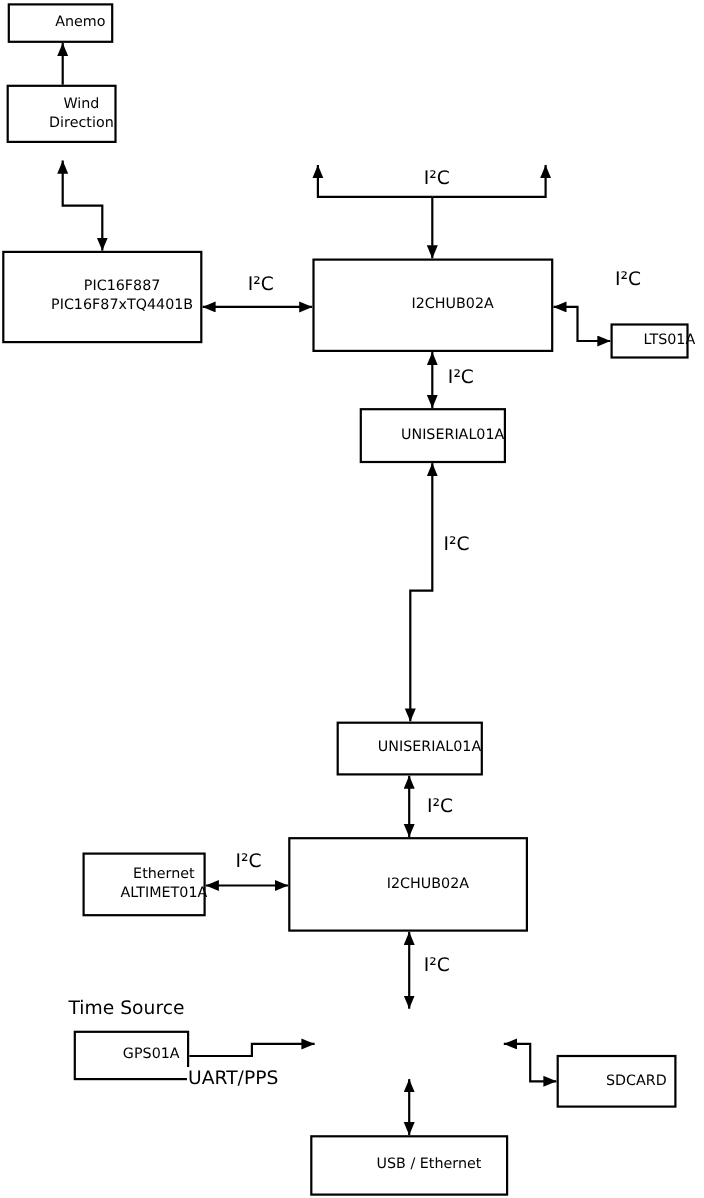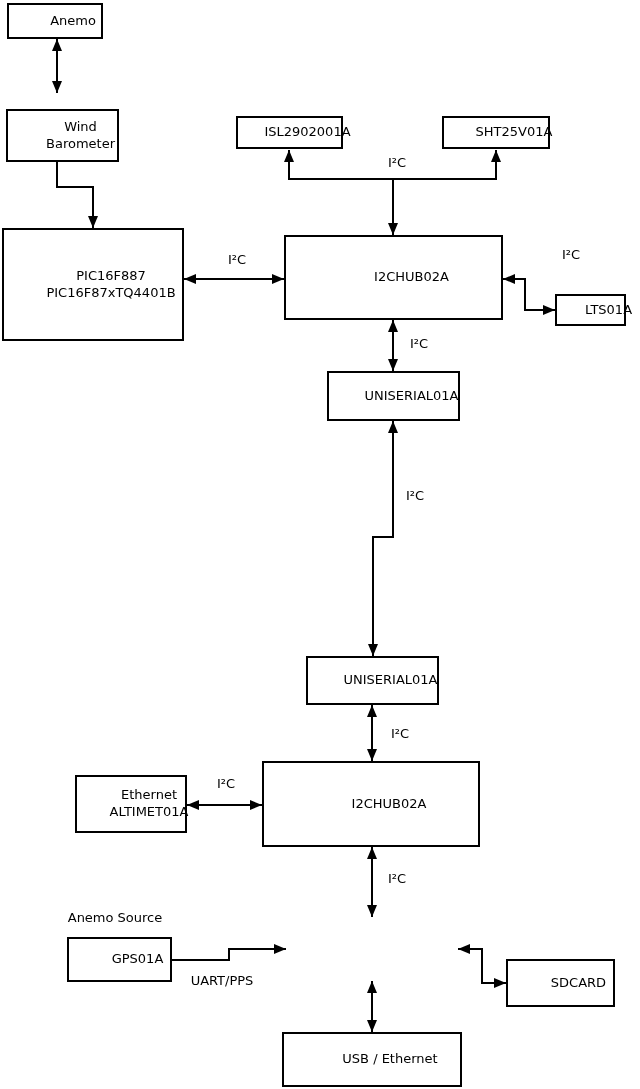--- a/index.html
+++ b/index.html
@@ -9,21 +9,21 @@
   }
   .wires{position:absolute;left:0;top:0;}
   .wire{stroke:#000;stroke-width:2;fill:none;}
   .node{
     position:absolute;box-sizing:border-box;border:2px solid #000;background:#fff;
     display:flex;flex-direction:column;align-items:center;justify-content:center;
     font-size:13px;line-height:1.3;text-align:center;white-space:nowrap;padding-left:36px;
   }
   .elabel{
     position:absolute;transform:translate(-50%,-50%);
-    font-size:13px;white-space:nowrap;background:#fff;padding:0 1px;
+    font-size:17px;white-space:nowrap;background:#fff;padding:0 1px;
   }
 </style>
 </head>
 <body>
 
 <div class="canvas">
 
   <svg class="wires" width="640" height="1089" viewBox="0 0 640 1089">
     <defs>
       <marker id="mEnd" markerUnits="userSpaceOnUse" markerWidth="15" markerHeight="12" refX="12" refY="5" orient="auto">
@@ -50,37 +50,31 @@
     <path class="wire" d="M372 847 V917" marker-start="url(#mStart)" marker-end="url(#mEnd)"></path>
     <path class="wire" d="M172 960 H229 V949 H286" marker-end="url(#mEnd)"></path>
     <path class="wire" d="M458 949 H482 V983 H506" marker-start="url(#mStart)" marker-end="url(#mEnd)"></path>
     <path class="wire" d="M372 981 V1032" marker-start="url(#mStart)" marker-end="url(#mEnd)"></path>
   </svg>
 
   <div class="node" style="left:7px;top:3px;width:96px;height:36px">
     <span>Anemo</span>
   </div>
 
-  <div class="node" style="left:6px;top:109px;width:113px;height:53px">
+  <div class="node" style="left:6px;top:77px;width:100px;height:53px">
     <span>Wind</span>
-    <span>Barometer</span>
+    <span>Direction</span>
   </div>
 
-  <div class="node" style="left:2px;top:228px;width:182px;height:113px">
+  <div class="node" style="left:2px;top:228px;width:182px;height:84px">
     <span>PIC16F887</span>
     <span>PIC16F87xTQ4401B</span>
   </div>
 
-  <div class="node" style="left:236px;top:116px;width:107px;height:33px">
-    <span>ISL2902001A</span>
-  </div>
 
-  <div class="node" style="left:442px;top:116px;width:108px;height:33px">
-    <span>SHT25V01A</span>
-  </div>
 
   <div class="node" style="left:284px;top:235px;width:219px;height:85px">
     <span>I2CHUB02A</span>
   </div>
 
   <div class="node" style="left:555px;top:294px;width:71px;height:32px">
     <span>LTS01A</span>
   </div>
 
   <div class="node" style="left:327px;top:371px;width:133px;height:50px">
@@ -114,16 +108,16 @@
   </div>
 
   <span class="elabel" style="left:397px;top:162px">I²C</span>
   <span class="elabel" style="left:237px;top:259px">I²C</span>
   <span class="elabel" style="left:571px;top:254px">I²C</span>
   <span class="elabel" style="left:419px;top:343px">I²C</span>
   <span class="elabel" style="left:415px;top:495px">I²C</span>
   <span class="elabel" style="left:400px;top:733px">I²C</span>
   <span class="elabel" style="left:226px;top:783px">I²C</span>
   <span class="elabel" style="left:397px;top:878px">I²C</span>
-  <span class="elabel" style="left:222px;top:980px">UART/PPS</span>
-  <span class="elabel" style="left:115px;top:917px">Anemo Source</span>
+  <span class="elabel" style="left:212px;top:980px">UART/PPS</span>
+  <span class="elabel" style="left:115px;top:917px">Time Source</span>
 
 </div>
 
 </body></html>

